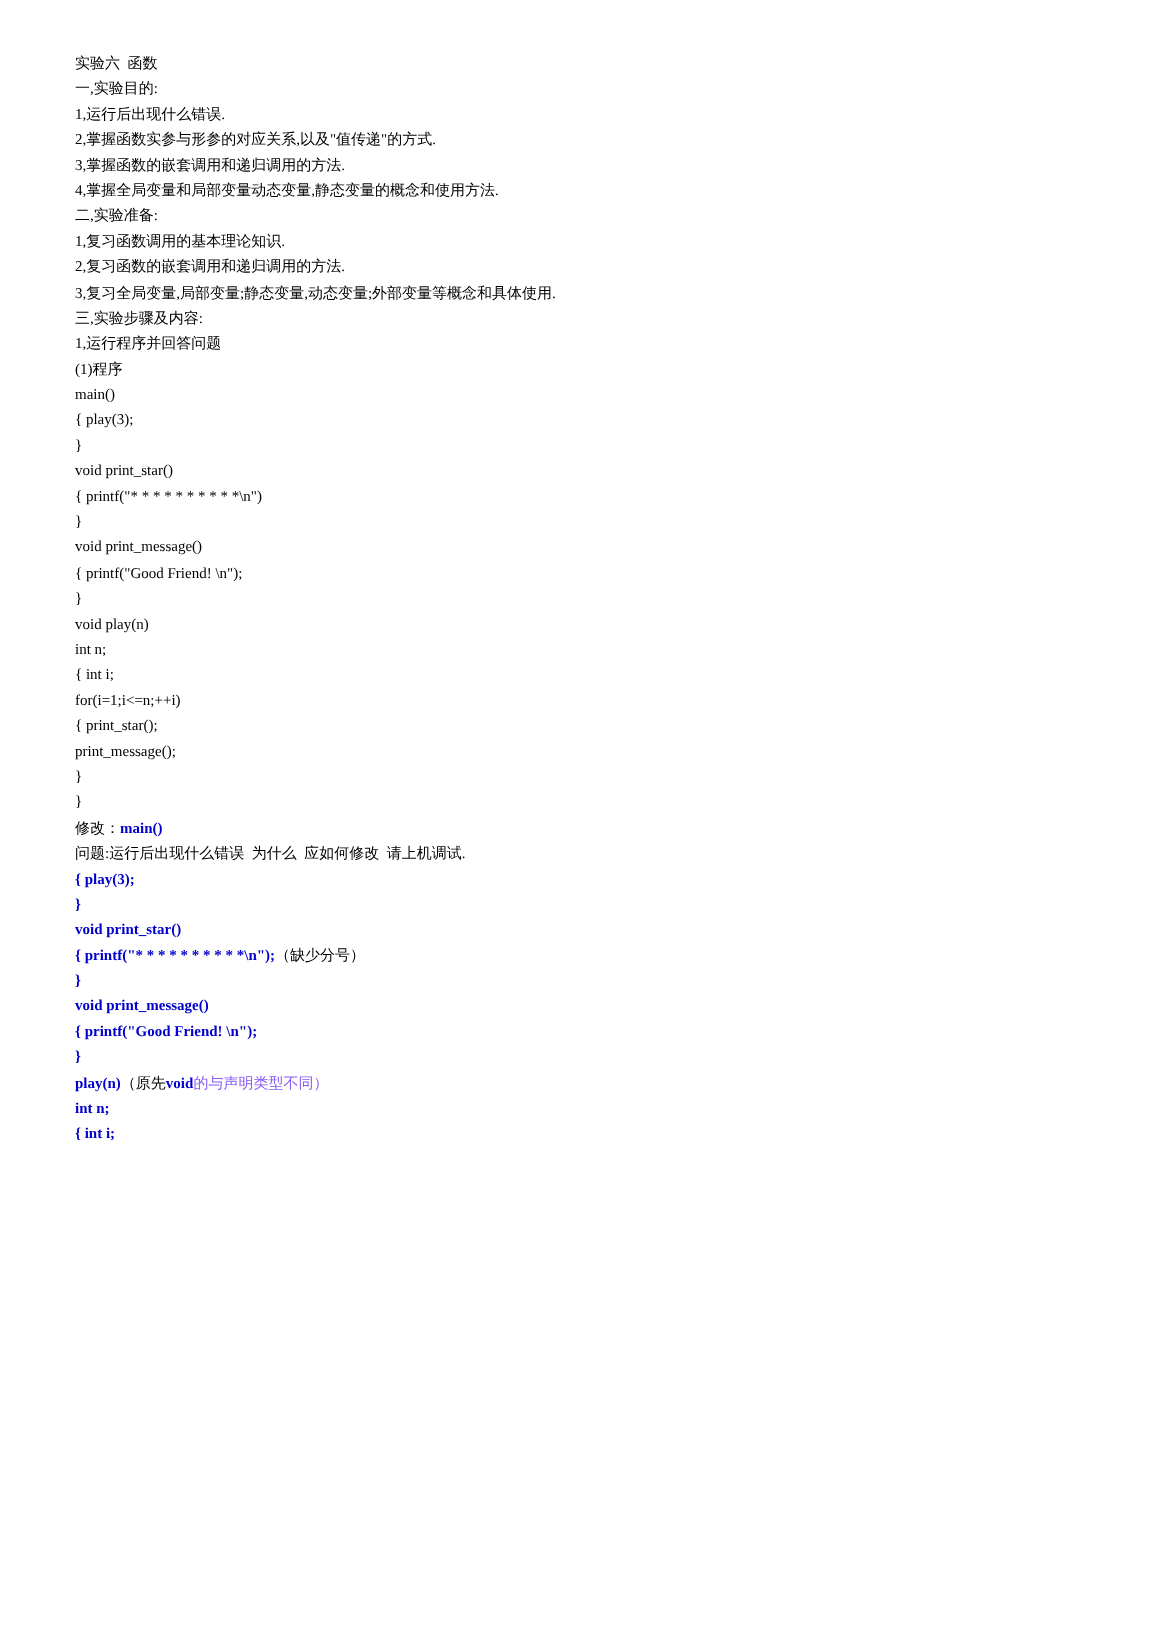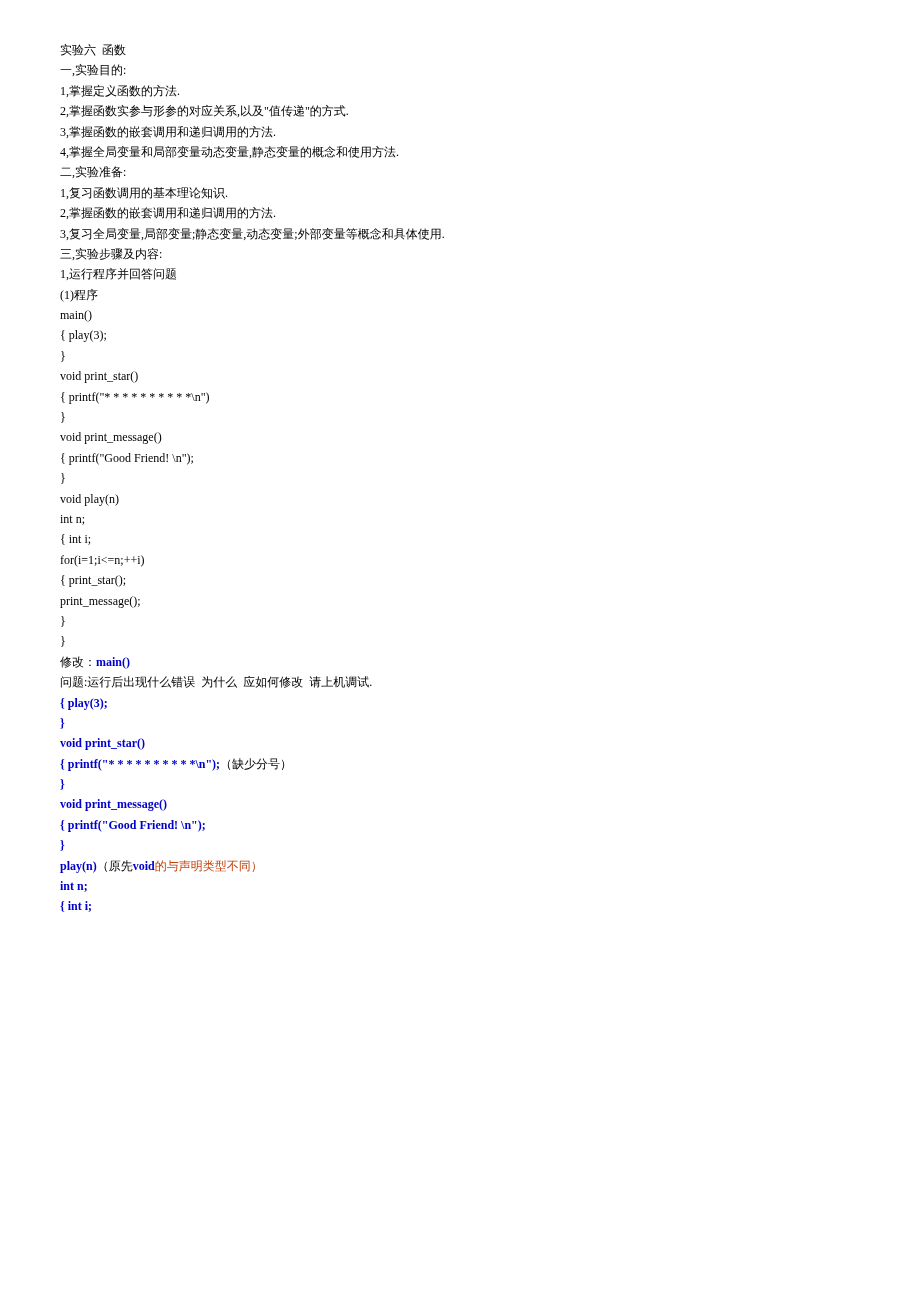--- a/index.html
+++ b/index.html
@@ -37,28 +37,28 @@
       font-weight: normal;
     }
   </style>
 </head>
 <body>
 
 <div class="content-area">
   <span class="line">实验六  函数</span>
 
   <span class="line">一,实验目的:</span>
-  <span class="line">1,掌握定义函数的方法.</span>
+  <span class="line">1,运行后出现什么错误.</span>
   <span class="line">2,掌握函数实参与形参的对应关系,以及"值传递"的方式.</span>
   <span class="line">3,掌握函数的嵌套调用和递归调用的方法.</span>
   <span class="line">4,掌握全局变量和局部变量动态变量,静态变量的概念和使用方法.</span>
 
   <span class="line">二,实验准备:</span>
   <span class="line">1,复习函数调用的基本理论知识.</span>
-  <span class="line">2,掌握函数的嵌套调用和递归调用的方法.</span>
+  <span class="line">2,复习函数的嵌套调用和递归调用的方法.</span>
   <span class="line">3,复习全局变量,局部变量;静态变量,动态变量;外部变量等概念和具体使用.</span>
 
   <span class="line">三,实验步骤及内容:</span>
   <span class="line">1,运行程序并回答问题</span>
   <span class="line">(1)程序</span>
 
   <span class="line">main()</span>
   <span class="line">{ play(3);</span>
   <span class="line">}</span>
   <span class="line">void print_star()</span>
@@ -80,16 +80,16 @@
 
   <span class="line">问题:运行后出现什么错误  为什么  应如何修改  请上机调试.</span>
   <span class="line blue">{ play(3);</span>
   <span class="line blue">}</span>
   <span class="line blue">void print_star()</span>
   <span class="line blue">{ printf("* * * * * * * * * *\n");<span style="color:#000000;font-weight:normal;">（缺少分号）</span></span>
   <span class="line blue">}</span>
   <span class="line blue">void print_message()</span>
   <span class="line blue">{ printf("Good Friend! \n");</span>
   <span class="line blue">}</span>
-  <span class="line blue">play(n)<span style="color:#000000;font-weight:normal;">（原先</span><span style="color:#0000cc;font-weight:bold;margin-top:48px;">void</span><span style="color:#c2410c;font-weight:normal;">的与声明类型不同）</span></span>
+  <span class="line blue">play(n)<span style="color:#000000;font-weight:normal;">（原先</span><span style="color:#0000cc;font-weight:bold;margin-top:48px;">void</span><span style="color:#8b5cf6;font-weight:normal;">的与声明类型不同）</span></span>
   <span class="line blue">int n;</span>
   <span class="line blue">{ int i;</span>
 </div>
 
 </body></html>

